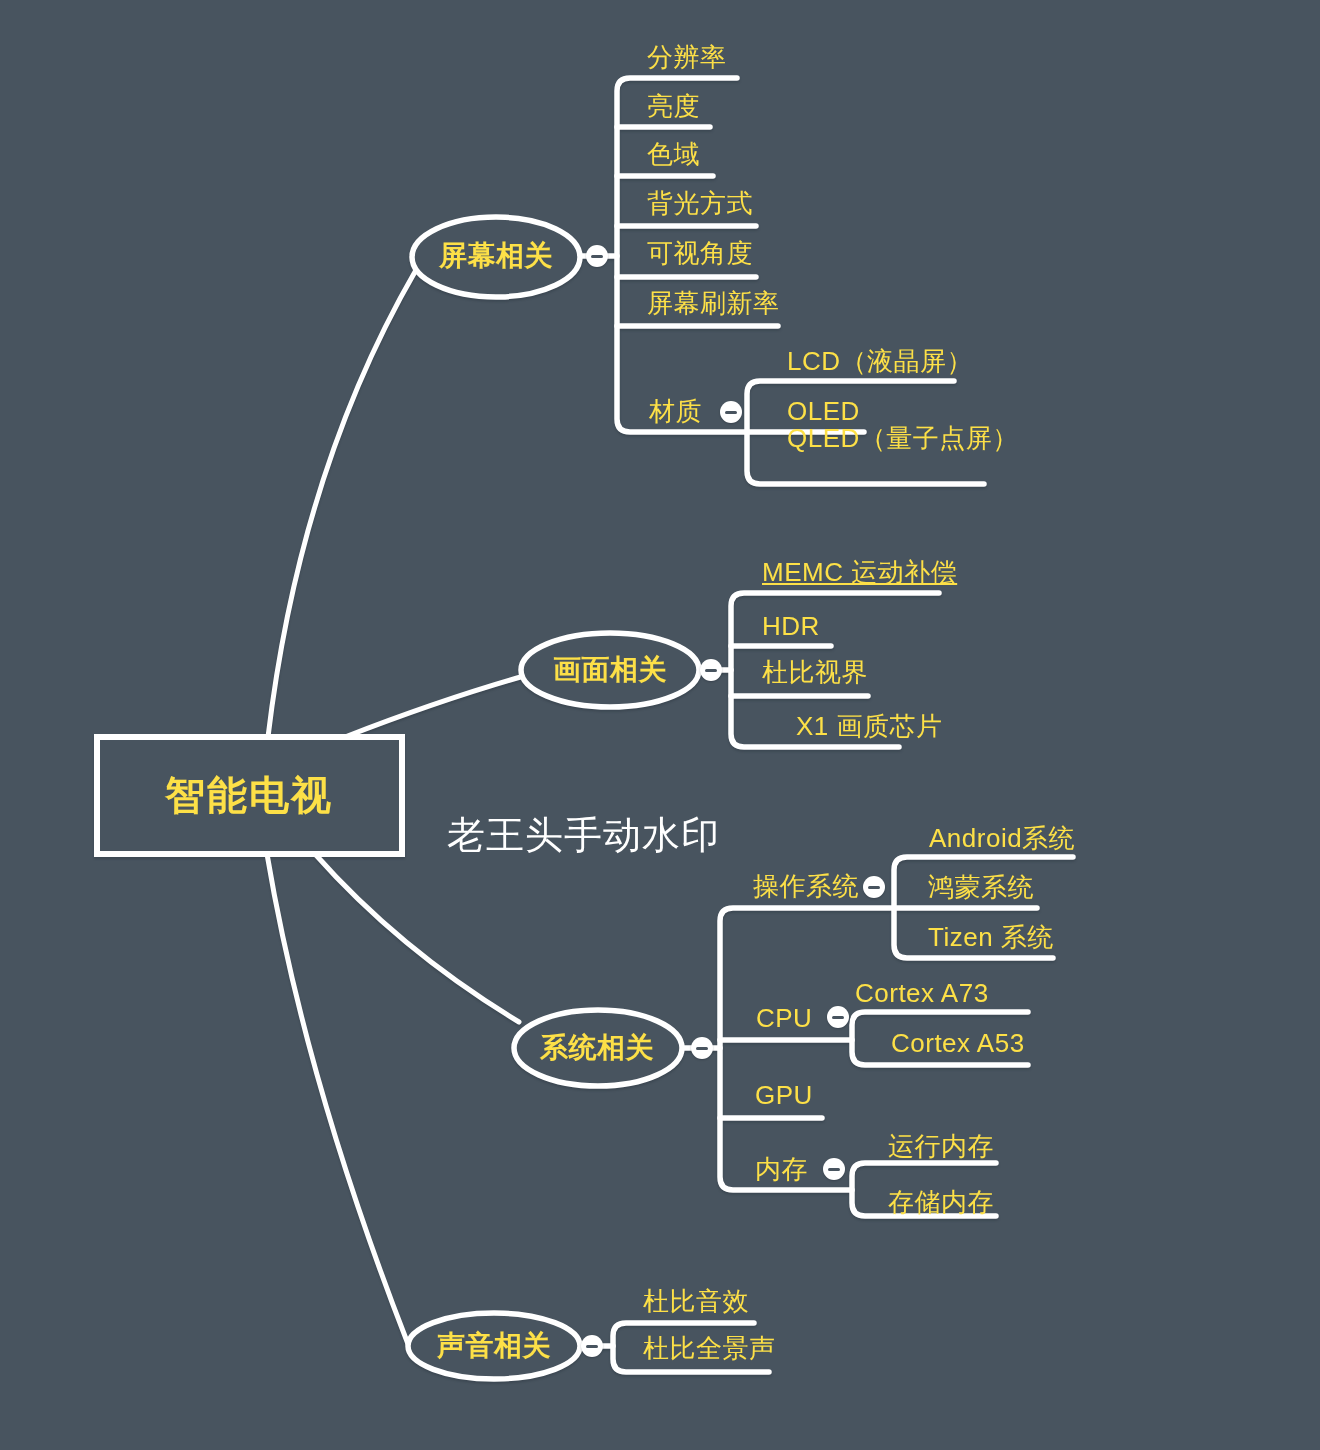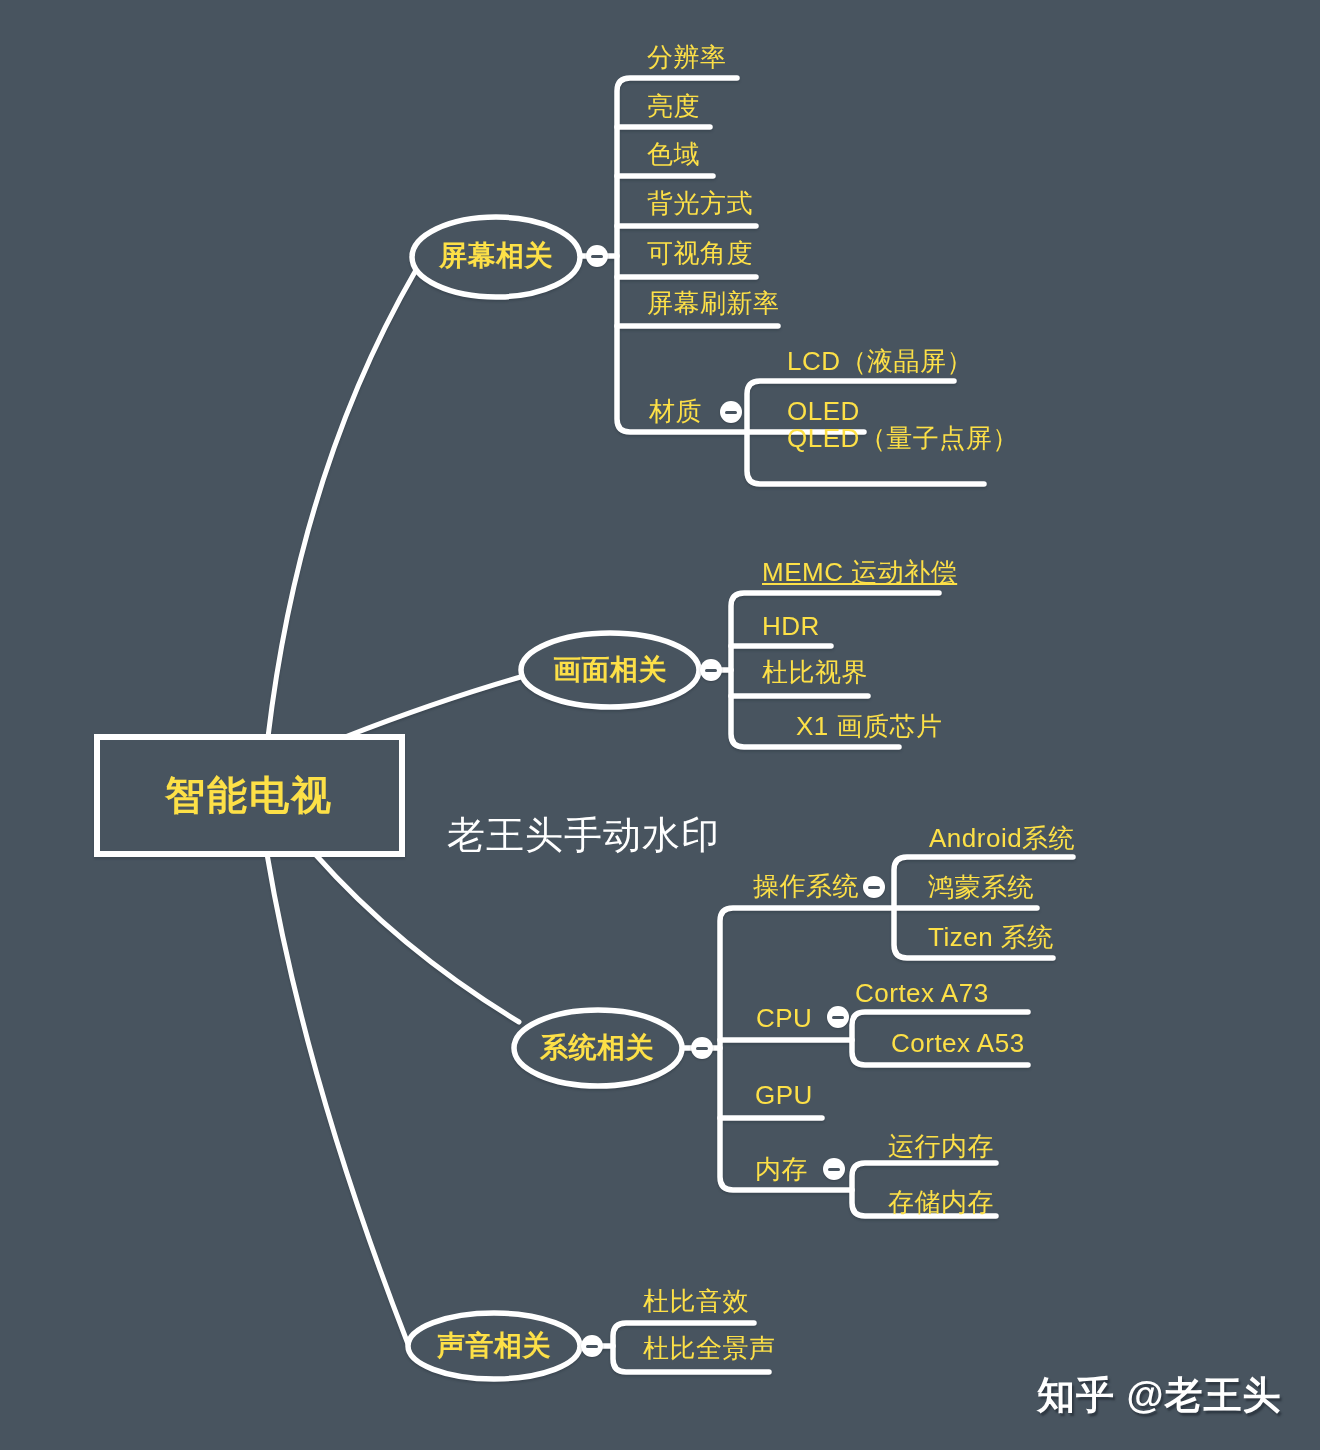--- a/index.html
+++ b/index.html
@@ -108,15 +108,14 @@
   <div class="collapse-btn" style="left:597px;top:256px;"></div>
   <div class="collapse-btn" style="left:731px;top:412px;"></div>
   <div class="collapse-btn" style="left:711px;top:670px;"></div>
   <div class="collapse-btn" style="left:702px;top:1048px;"></div>
   <div class="collapse-btn" style="left:874px;top:887px;"></div>
   <div class="collapse-btn" style="left:838px;top:1017px;"></div>
   <div class="collapse-btn" style="left:834px;top:1169px;"></div>
   <div class="collapse-btn" style="left:592px;top:1346px;"></div>
 
   <span class="watermark-center" style="left:447px;top:835px;">老王头手动水印</span>
-  <span class="watermark-corner" style="left:1037px;top:1395px;">知乎 @老王头</span>
 
 </div>
 
 </body></html>

